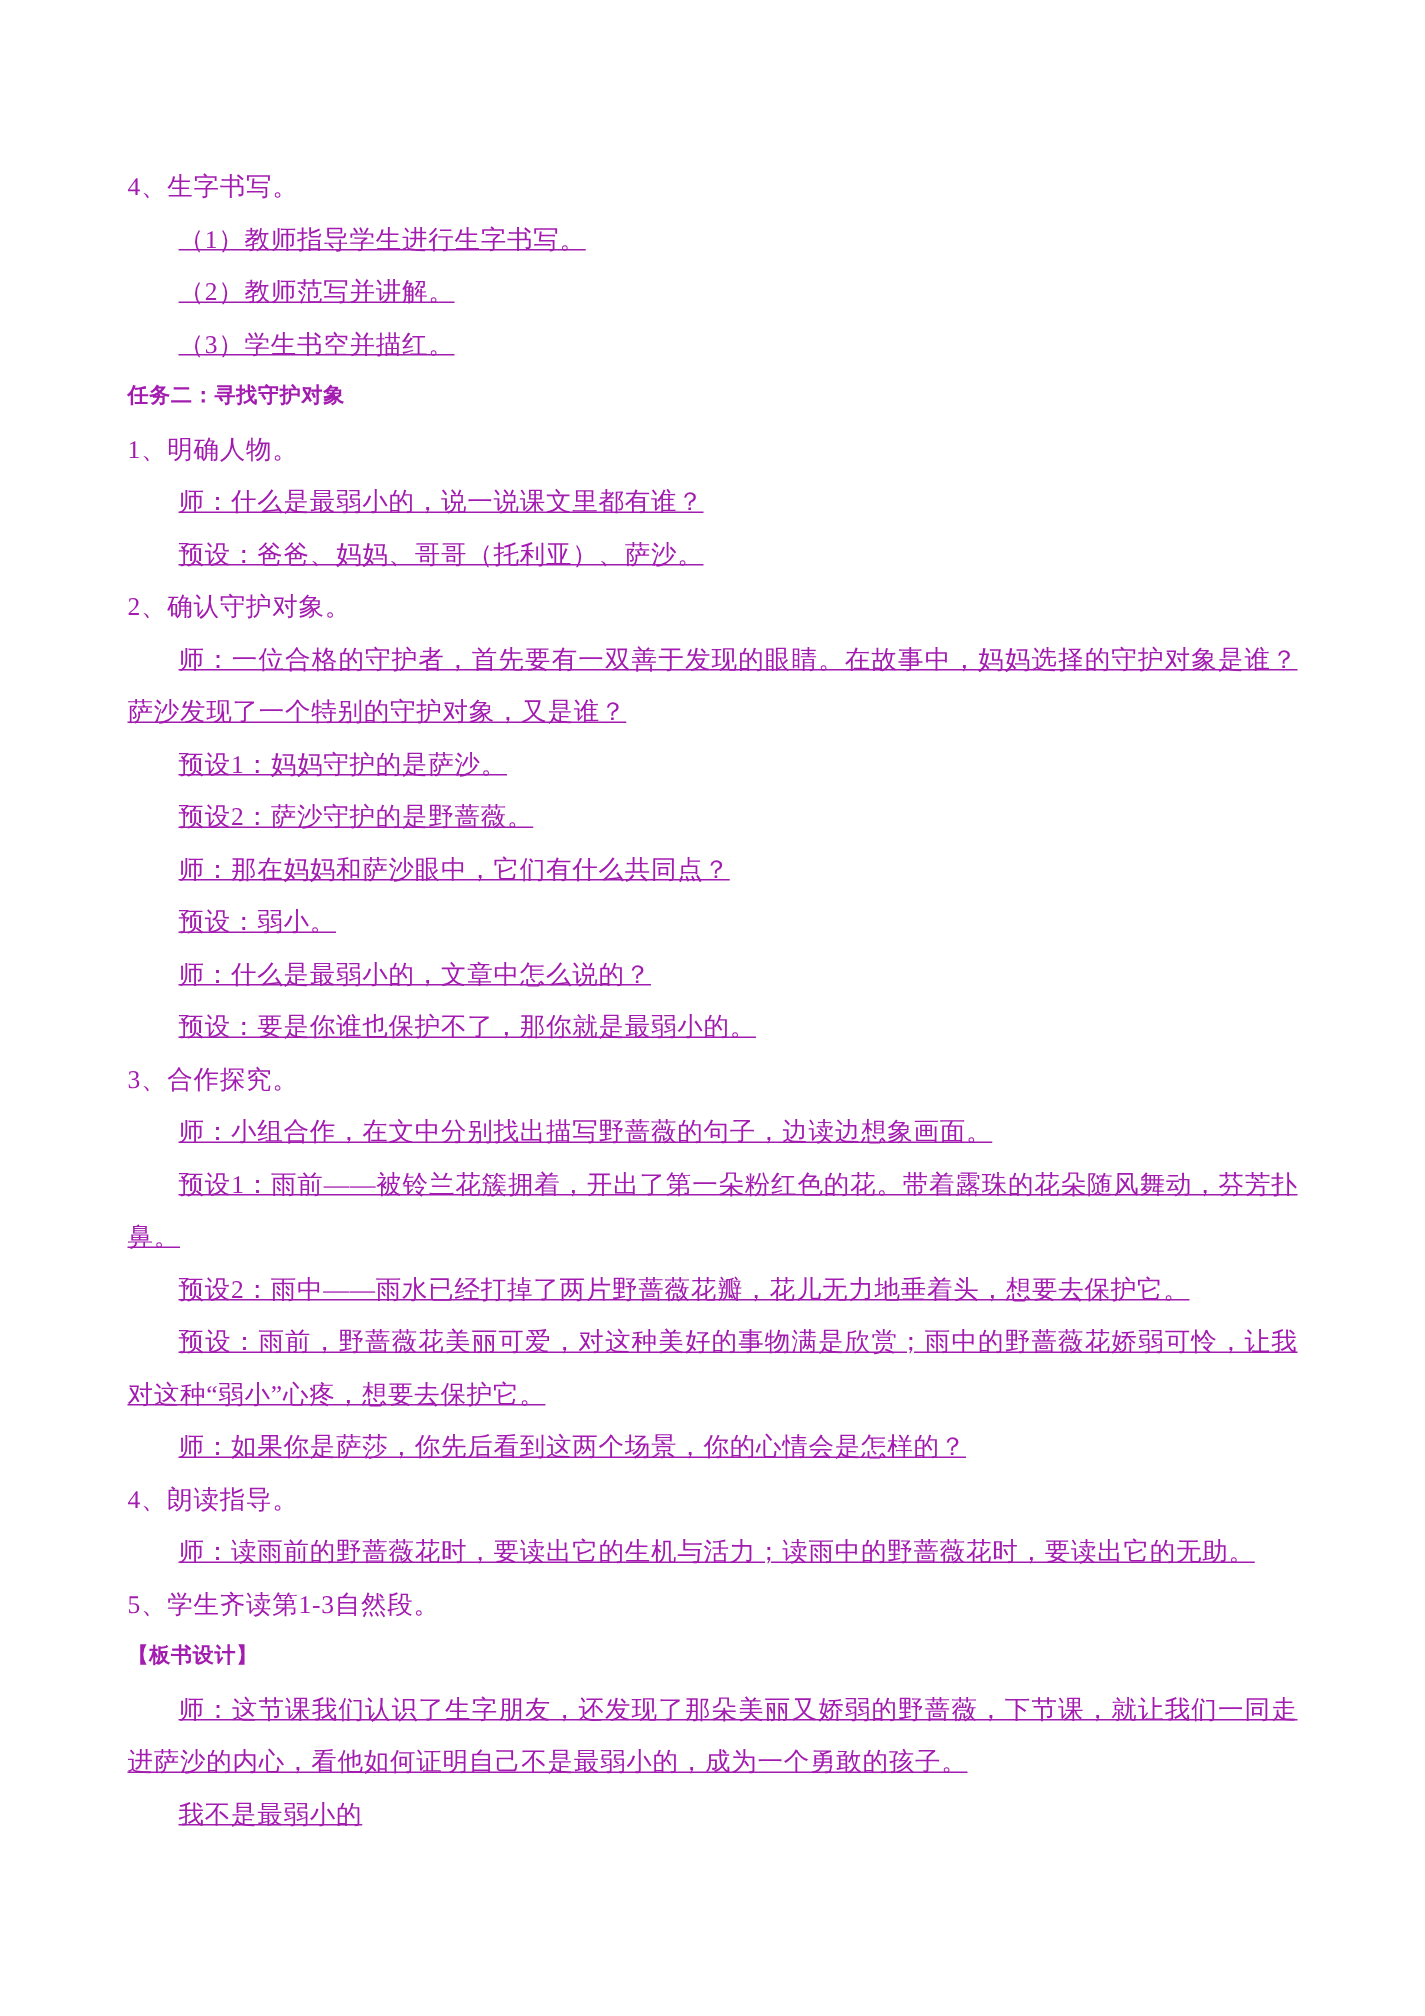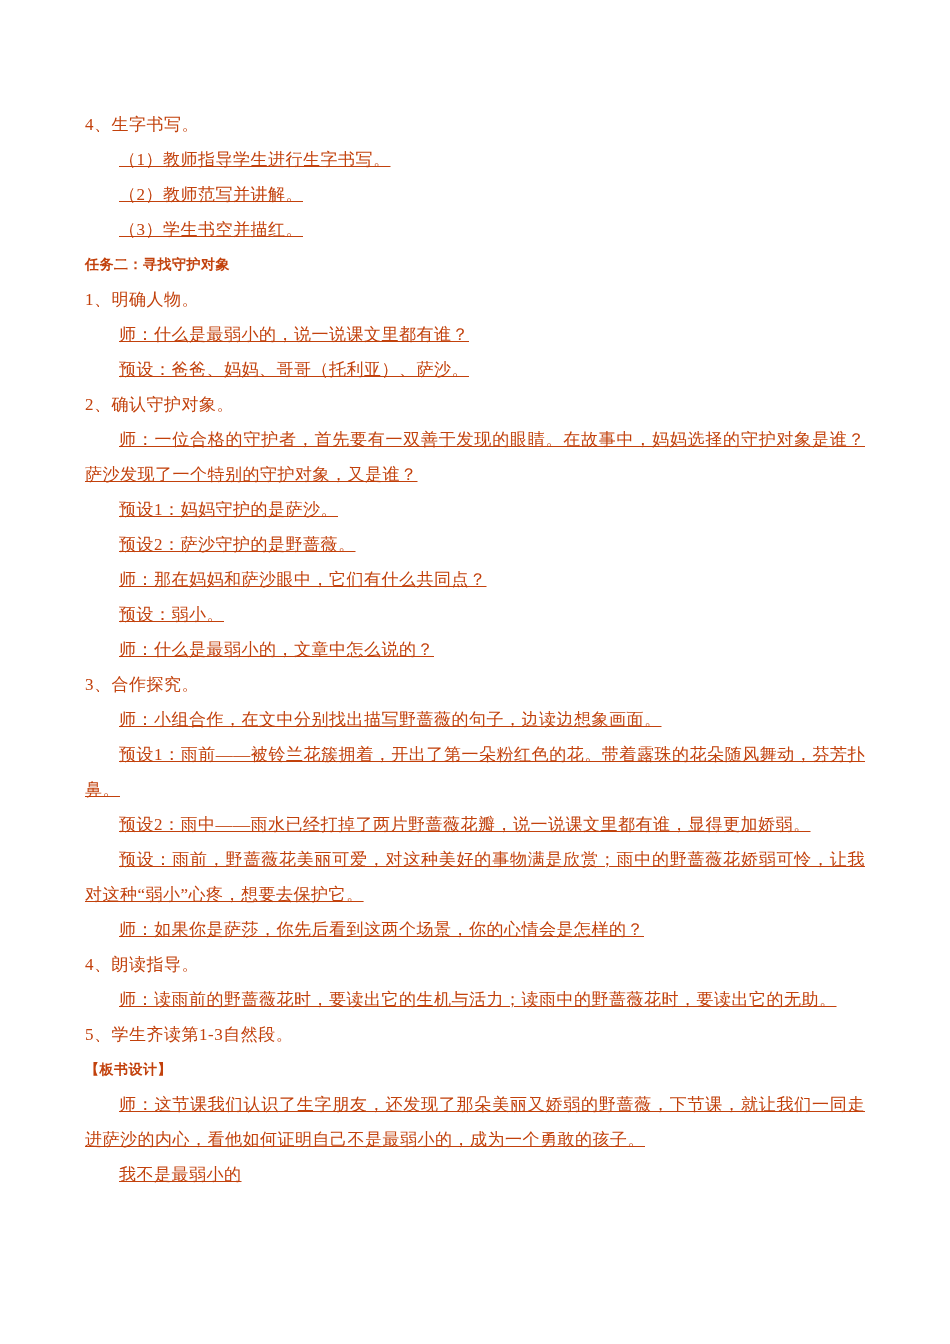--- a/index.html
+++ b/index.html
@@ -9,21 +9,21 @@
   }
   .page {
     position: relative;
     width: 950px;
     height: 1344px;
     margin: 0 auto;
     background: #ffffff;
     box-sizing: border-box;
     padding: 107px 85px 0 85px;
     font-family: "Liberation Serif", "DejaVu Serif", serif;
-    color: #c2410c;
+    color: #a21caf;
     overflow: hidden;
   }
   .para {
     margin: 0;
     font-size: 17px;
     line-height: 35px;
     text-align: justify;
     word-break: break-all;
     letter-spacing: 0.5px;
   }
@@ -52,24 +52,25 @@
   <p class="para item">1、明确人物。</p>
   <p class="para sub">师：什么是最弱小的，说一说课文里都有谁？</p>
   <p class="para sub">预设：爸爸、妈妈、哥哥（托利亚）、萨沙。</p>
   <p class="para item">2、确认守护对象。</p>
   <p class="para sub">师：一位合格的守护者，首先要有一双善于发现的眼睛。在故事中，妈妈选择的守护对象是谁？萨沙发现了一个特别的守护对象，又是谁？</p>
   <p class="para sub">预设1：妈妈守护的是萨沙。</p>
   <p class="para sub">预设2：萨沙守护的是野蔷薇。</p>
   <p class="para sub">师：那在妈妈和萨沙眼中，它们有什么共同点？</p>
   <p class="para sub">预设：弱小。</p>
   <p class="para sub">师：什么是最弱小的，文章中怎么说的？</p>
+  <p class="para sub">预设：要是你谁也保护不了，那你就是最弱小的。</p>
   <p class="para item">3、合作探究。</p>
   <p class="para sub">师：小组合作，在文中分别找出描写野蔷薇的句子，边读边想象画面。</p>
   <p class="para sub">预设1：雨前——被铃兰花簇拥着，开出了第一朵粉红色的花。带着露珠的花朵随风舞动，芬芳扑鼻。</p>
-  <p class="para sub">预设2：雨中——雨水已经打掉了两片野蔷薇花瓣，说一说课文里都有谁，显得更加娇弱。</p>
+  <p class="para sub">预设2：雨中——雨水已经打掉了两片野蔷薇花瓣，花儿无力地垂着头，想要去保护它。</p>
   <p class="para sub">预设：雨前，野蔷薇花美丽可爱，对这种美好的事物满是欣赏；雨中的野蔷薇花娇弱可怜，让我对这种“弱小”心疼，想要去保护它。</p>
   <p class="para sub">师：如果你是萨莎，你先后看到这两个场景，你的心情会是怎样的？</p>
   <p class="para item">4、朗读指导。</p>
   <p class="para sub">师：读雨前的野蔷薇花时，要读出它的生机与活力；读雨中的野蔷薇花时，要读出它的无助。</p>
   <p class="para item">5、学生齐读第1-3自然段。</p>
   <p class="para heading">【板书设计】</p>
   <p class="para sub">师：这节课我们认识了生字朋友，还发现了那朵美丽又娇弱的野蔷薇，下节课，就让我们一同走进萨沙的内心，看他如何证明自己不是最弱小的，成为一个勇敢的孩子。</p>
   <p class="para sub">我不是最弱小的</p>
 </div>
 

